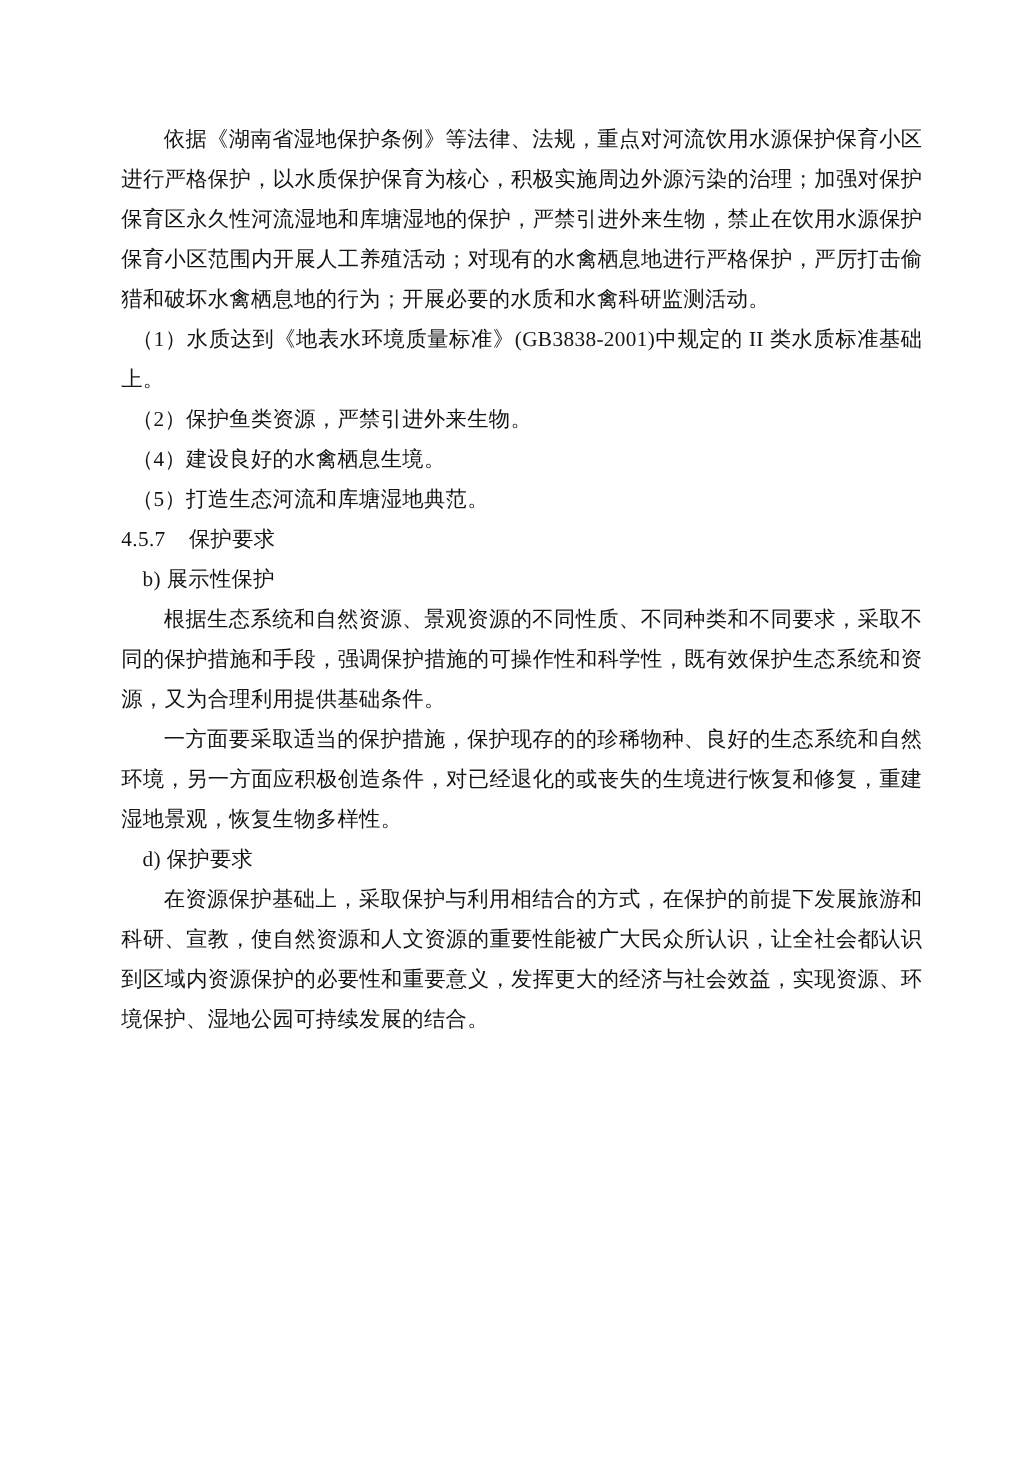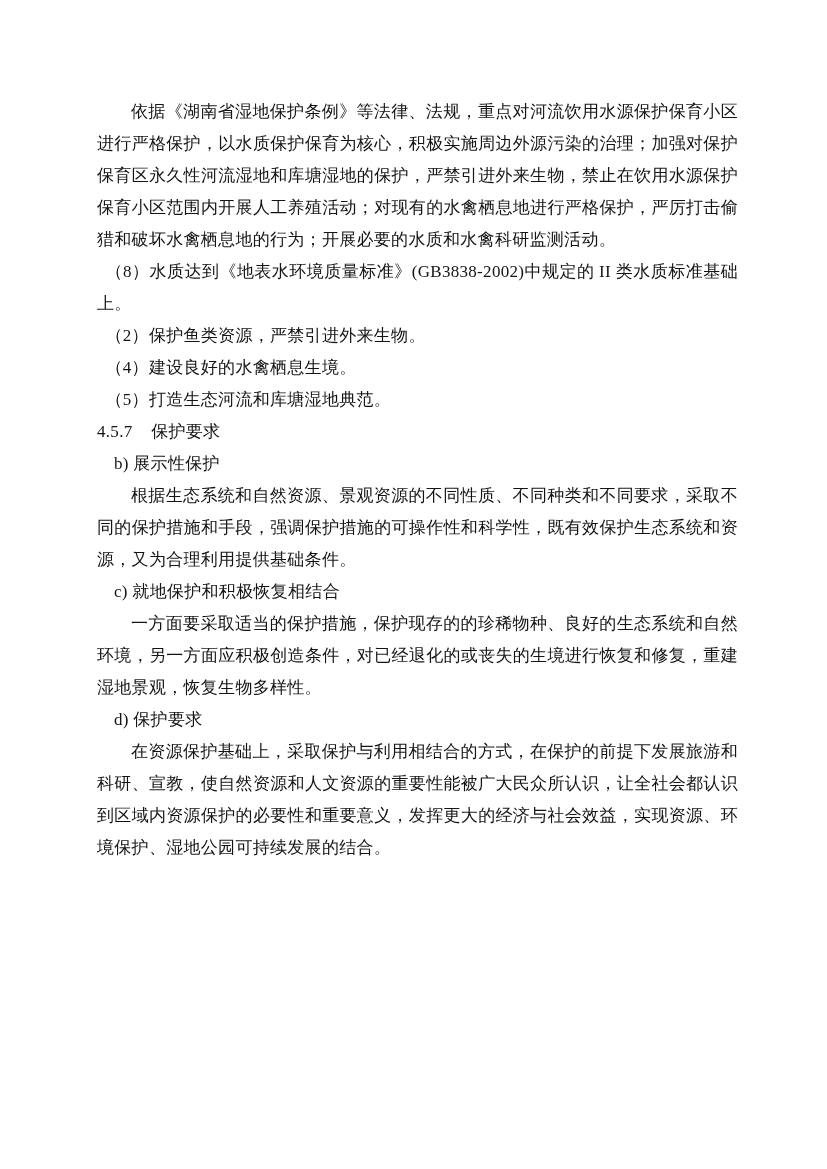--- a/index.html
+++ b/index.html
@@ -45,28 +45,27 @@
     line-height: 20px;
     color: #222222;
   }
 </style>
 </head>
 <body>
 
 <div class="page">
   <main class="content">
       <p class="block kind-para">依据《湖南省湿地保护条例》等法律、法规，重点对河流饮用水源保护保育小区进行严格保护，以水质保护保育为核心，积极实施周边外源污染的治理；加强对保护保育区永久性河流湿地和库塘湿地的保护，严禁引进外来生物，禁止在饮用水源保护保育小区范围内开展人工养殖活动；对现有的水禽栖息地进行严格保护，严厉打击偷猎和破坏水禽栖息地的行为；开展必要的水质和水禽科研监测活动。</p>
-      <p class="block kind-item">（8）水质达到《地表水环境质量标准》(GB3838-2002)中规定的 II 类水质标准基础上。</p>
+      <p class="block kind-item">（1）水质达到《地表水环境质量标准》(GB3838-2001)中规定的 II 类水质标准基础上。</p>
       <p class="block kind-item">（2）保护鱼类资源，严禁引进外来生物。</p>
       <p class="block kind-item">（4）建设良好的水禽栖息生境。</p>
       <p class="block kind-item">（5）打造生态河流和库塘湿地典范。</p>
       <p class="block kind-section"><span class="sec-num">4.5.7</span><span class="sec-title">保护要求</span></p>
       <p class="block kind-letter">b) 展示性保护</p>
       <p class="block kind-para">根据生态系统和自然资源、景观资源的不同性质、不同种类和不同要求，采取不同的保护措施和手段，强调保护措施的可操作性和科学性，既有效保护生态系统和资源，又为合理利用提供基础条件。</p>
-      <p class="block kind-letter">c) 就地保护和积极恢复相结合</p>
       <p class="block kind-para">一方面要采取适当的保护措施，保护现存的的珍稀物种、良好的生态系统和自然环境，另一方面应积极创造条件，对已经退化的或丧失的生境进行恢复和修复，重建湿地景观，恢复生物多样性。</p>
       <p class="block kind-letter">d) 保护要求</p>
       <p class="block kind-para">在资源保护基础上，采取保护与利用相结合的方式，在保护的前提下发展旅游和科研、宣教，使自然资源和人文资源的重要性能被广大民众所认识，让全社会都认识到区域内资源保护的必要性和重要意义，发挥更大的经济与社会效益，实现资源、环境保护、湿地公园可持续发展的结合。</p>
     </main>
   <div class="footer">
     <span>54</span>
   </div>
 </div>
 
 </body></html>

